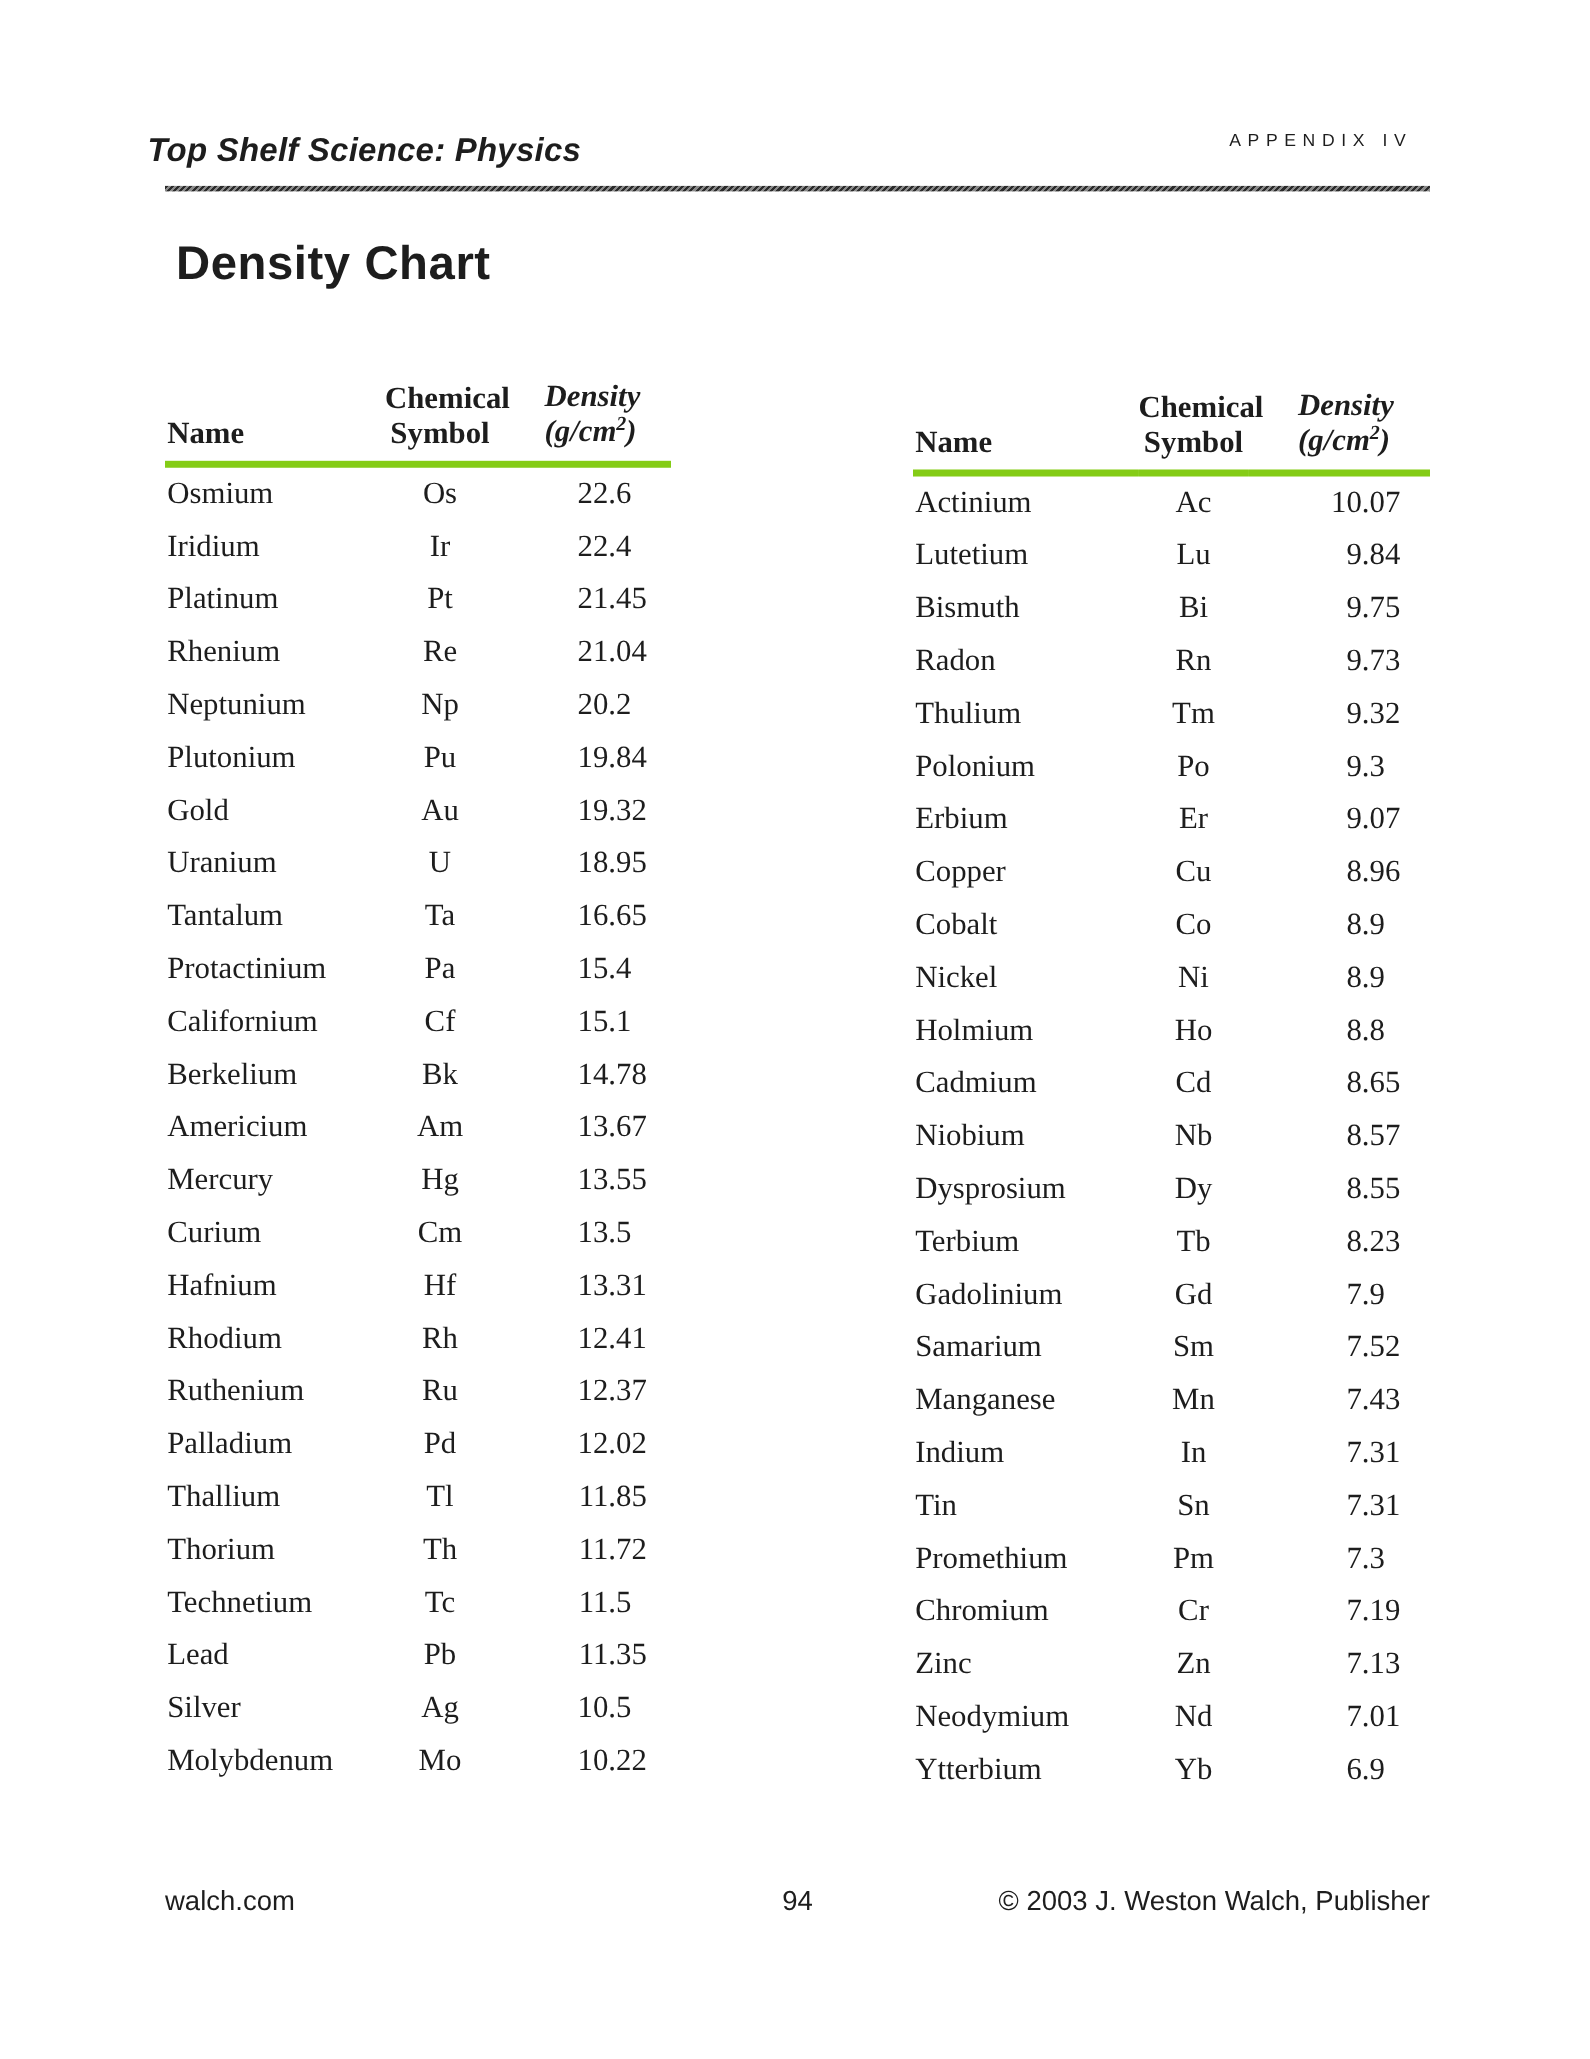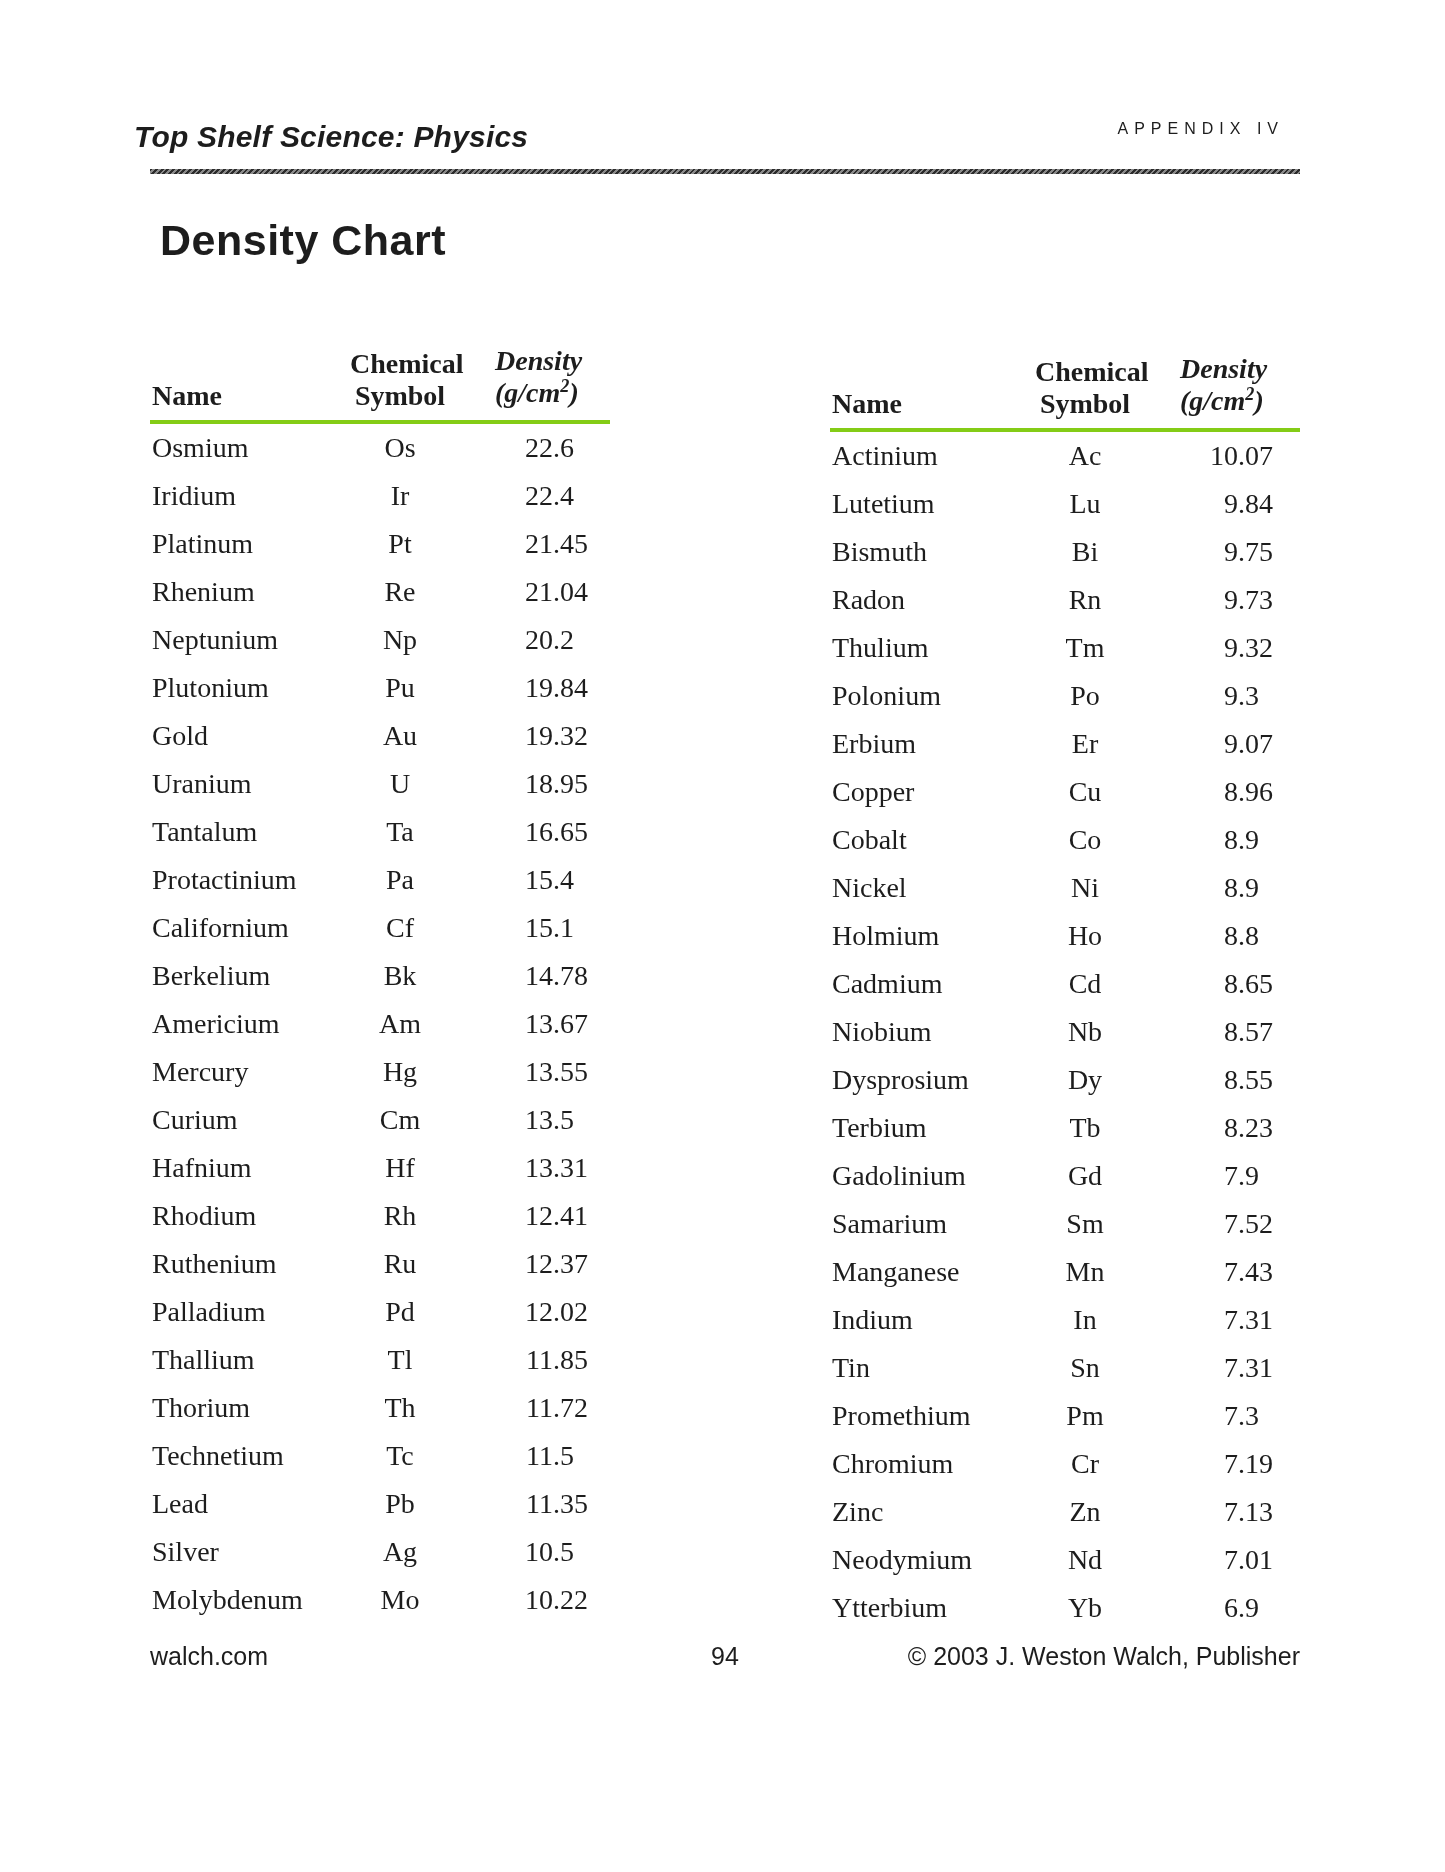--- a/index.html
+++ b/index.html
@@ -33,33 +33,33 @@
     position:absolute;top:345px;left:150px;width:1150px;
     display:flex;justify-content:space-between;align-items:flex-start;
   }
   table.density-table{border-collapse:collapse;table-layout:fixed;}
   table.t-left{width:460px;}
   table.t-right{width:470px;margin-top:8px;}
   table.t-left  col.c-name{width:200px;} table.t-left  col.c-sym{width:100px;} table.t-left  col.c-den{width:160px;}
   table.t-right col.c-name{width:205px;} table.t-right col.c-sym{width:100px;} table.t-right col.c-den{width:165px;}
   .density-table th{
     font-weight:700;font-size:28px;line-height:32px;vertical-align:bottom;
-    padding:0 0 8px 0;border-bottom:4px solid #84cc16;
+    padding:0 0 8px 0;border-bottom:6px solid #84cc16;
   }
   .th-name{text-align:left;padding-left:2px !important;}
   .th-sym{text-align:center;}
   .th-den{text-align:left;padding-left:45px !important;font-style:italic;}
   .density-table td{font-size:28px;height:48px;line-height:48px;padding:0;vertical-align:middle;}
   .td-name{text-align:left;padding-left:2px !important;}
   .td-sym{text-align:center;}
   .td-den{text-align:left;padding-left:75px !important;}
   .dint{display:inline-block;min-width:2ch;text-align:right;}
   .unit-sup{font-size:0.65em;position:relative;top:-0.55em;}
   .page-footer{
-    position:absolute;top:1642px;left:150px;width:1150px;
+    position:absolute;top:1714px;left:150px;width:1150px;
     font-family:"Liberation Sans", sans-serif;font-size:25px;
     display:grid;grid-template-columns:1fr auto 1fr;align-items:baseline;
   }
   .footer-site{text-align:left;}
   .footer-page{text-align:center;}
   .footer-copyright{text-align:right;}
 </style>
 </head>
 <body>
 

